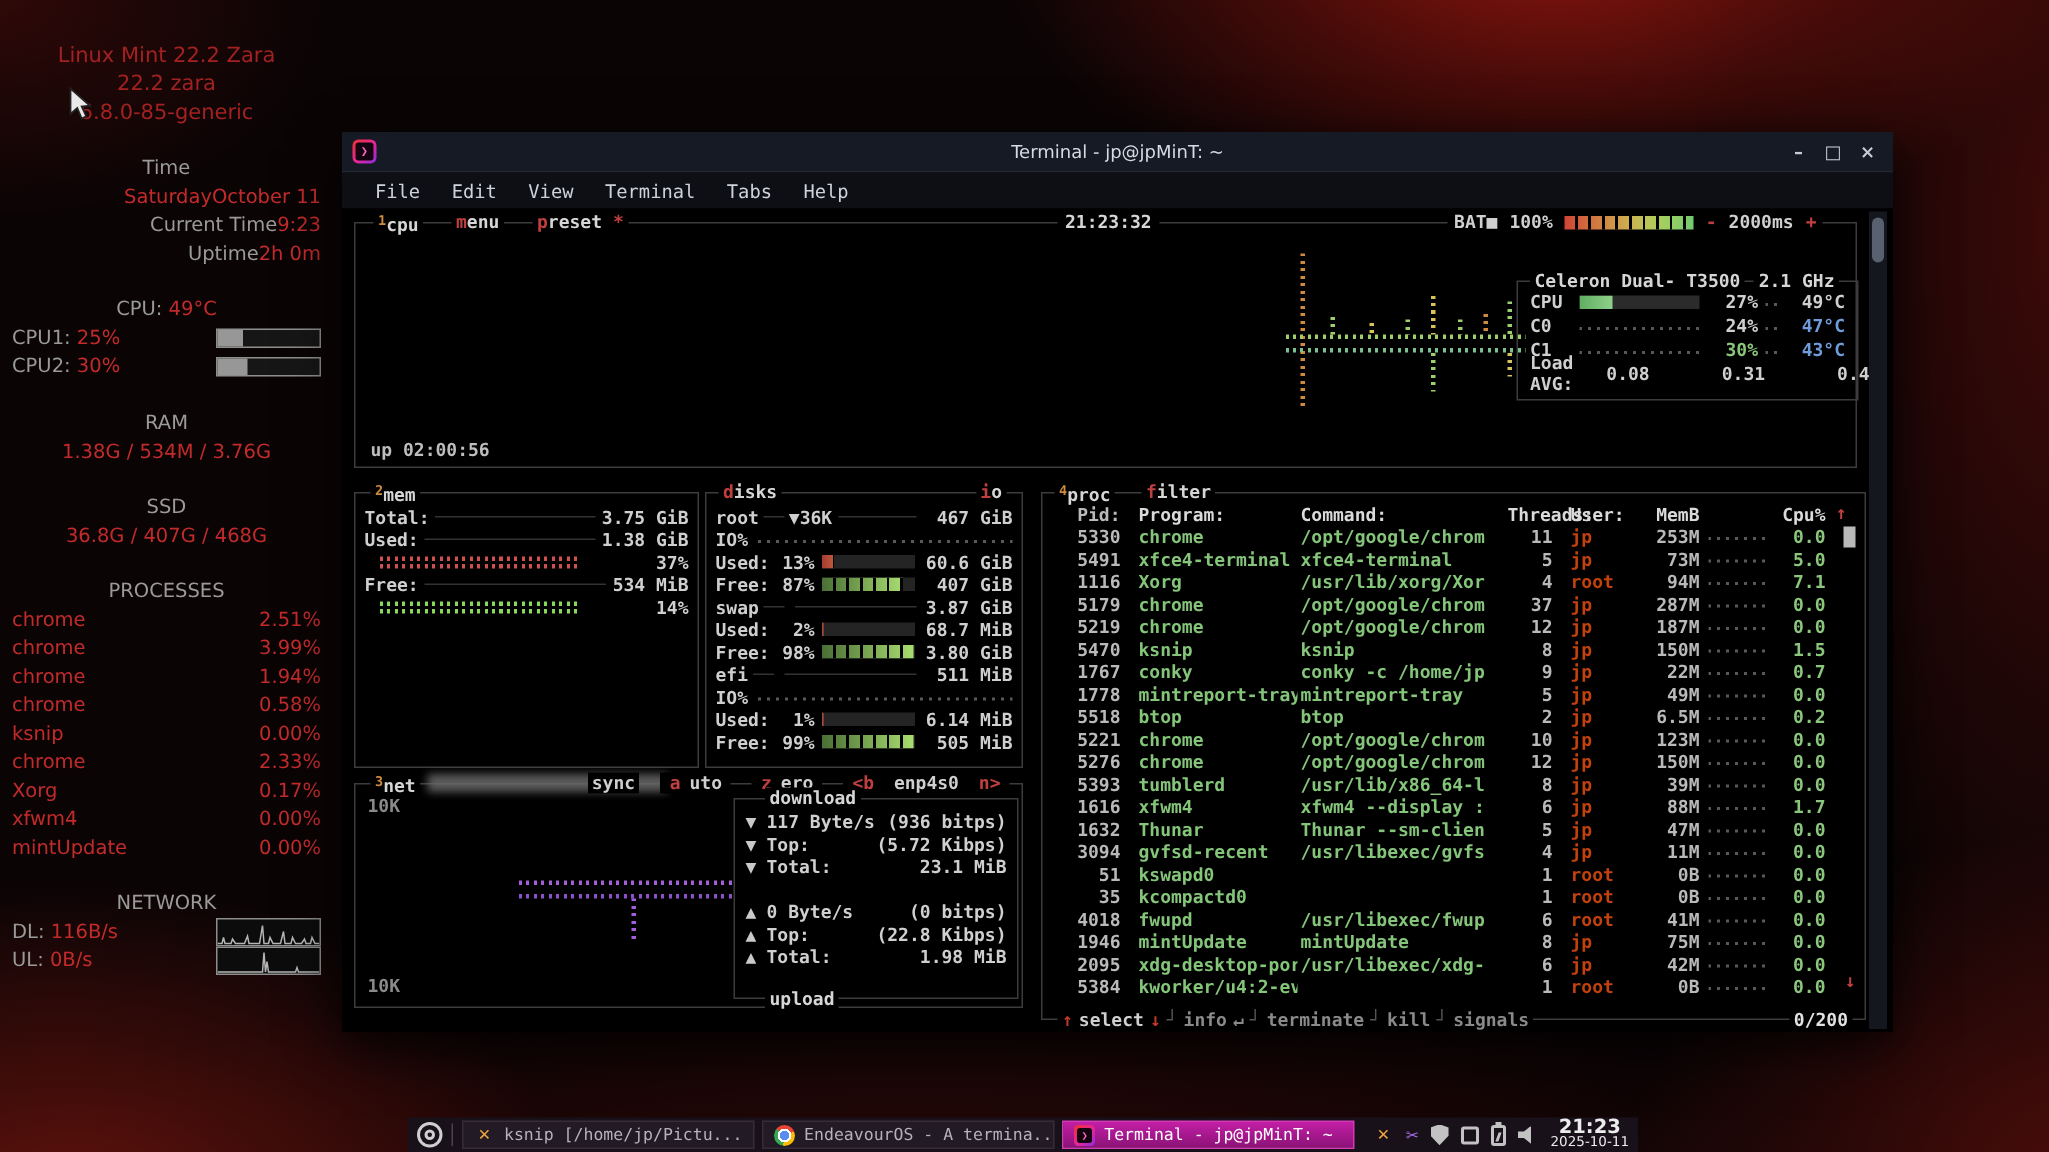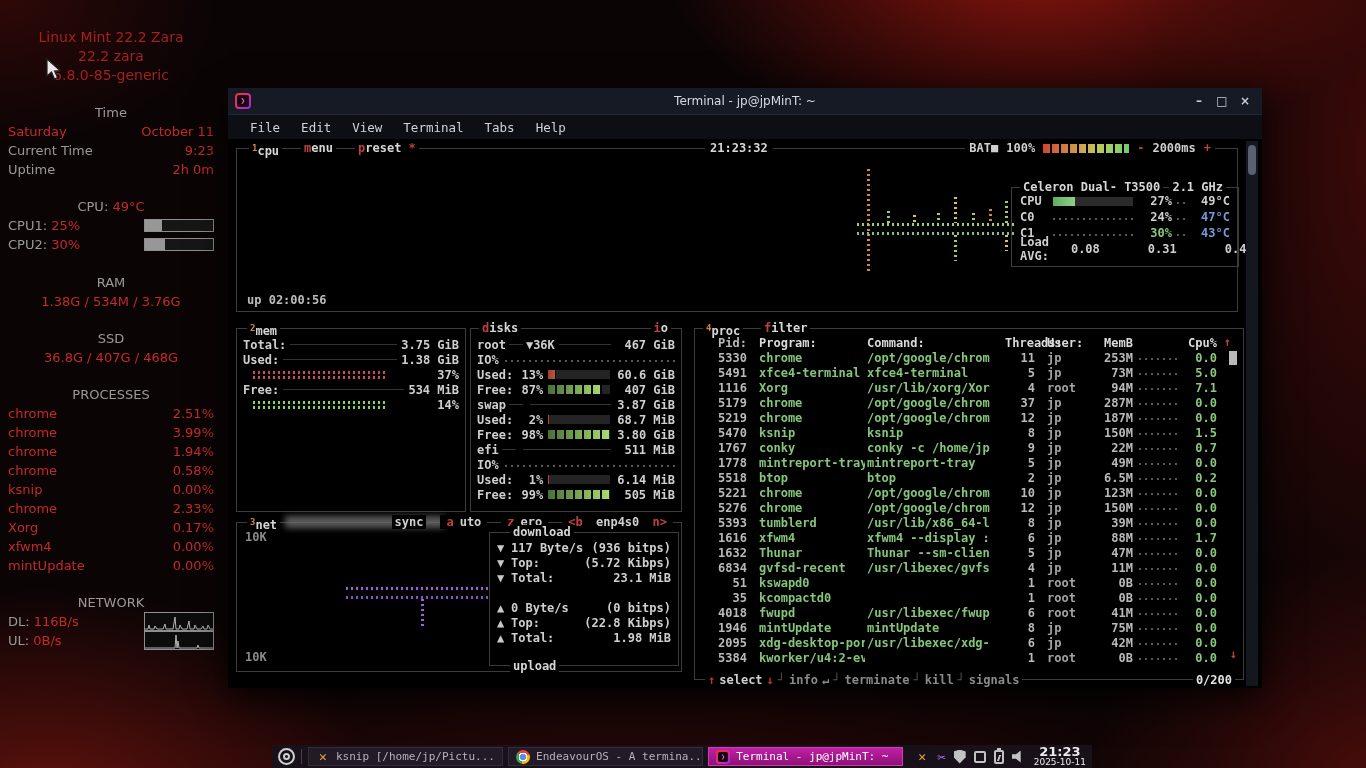--- a/index.html
+++ b/index.html
@@ -14,21 +14,21 @@
       radial-gradient(430px 320px at 102% 102%, rgba(140,22,15,.5), transparent 72%),
       radial-gradient(300px 200px at 0% 0%, rgba(104,16,12,.38), transparent 72%),
       #0b0405;
     font-family:"DejaVu Sans",sans-serif;
   }
   
   .conky{position:absolute;left:6px;top:28px;width:210px;font-size:13px}
   .ck-center{text-align:center}
   .ck-title{color:#a32121;font-size:14px;line-height:19px}
   .ck-h{color:#9a9a9a;text-align:center;line-height:18px}
-  .ck-row{display:flex;justify-content:space-between;line-height:19px;padding:0 2px}
+  .ck-row{display:flex;justify-content:flex-end;line-height:19px;padding:0 2px}
   .ck-lab{color:#9a9a9a}
   .ck-val{color:#c32b2b}
   .ck-red{color:#c32b2b}
   .ck-cpu{display:flex;align-items:center;line-height:19px;padding:0 2px}
   .ck-bar{width:70px;height:13px;border:1px solid #8e8e8e;background:#161616;margin-left:auto}
   .ck-bar i{display:block;height:100%;background:#979797}
   .ck-prow{display:flex;justify-content:space-between;line-height:19px;color:#c32b2b;padding:0 2px}
   .ck-net{display:flex;align-items:center;line-height:19px;padding:0 2px}
   .ck-graph{margin-left:auto;width:70px;height:19px;border:1px solid #8e8e8e;background:#0c0c0c}
   
@@ -119,21 +119,21 @@
   .n-r{margin-left:auto}
   .ngap{height:15px}
   
   .phead,.prow{display:grid;grid-template-columns:46px 116px 140px 30px 50px 48px 50px 34px;align-items:center;height:15px}
   .phead{position:absolute;top:6px;left:8px;right:26px;color:#dadada}
   .prows{position:absolute;top:21px;left:8px;right:26px}
   .c-pid{text-align:right;color:#b9b9b9;padding-right:2px}
   .c-prog{padding-left:10px;color:#84c57a;overflow:hidden;white-space:nowrap}
   .c-cmd{padding-left:2px;color:#84c57a;overflow:hidden;white-space:nowrap}
   .c-thr{text-align:right;color:#b9b9b9}
-  .c-usr{padding-left:12px;color:#a3a3a3}
+  .c-usr{padding-left:12px;color:#c2410c}
   .c-mem{text-align:right;color:#b9b9b9}
   .c-gr{padding:0 6px}
   .c-cpu{text-align:right;color:#8ac67b}
   .phead .c-prog,.phead .c-cmd,.phead .c-usr{color:#dadada}
   .phead .c-thr,.phead .c-mem,.phead .c-cpu{color:#dadada}
   .sort-up{position:absolute;top:6px;right:12px;color:#c04040}
   .pthumb{position:absolute;top:22px;right:6px;width:8px;height:14px;background:#b9b9b9}
   .pdown{position:absolute;bottom:18px;right:6px;color:#c04040}
   .pfoot{position:absolute;bottom:-8px;left:10px;display:flex;gap:4px;background:#000;padding:0 3px;align-items:center}
   .pfoot .dim{color:#8a8a8a}
@@ -806,21 +806,21 @@
             <span class="c-thr">5</span>
             <span class="c-usr">jp</span>
             <span class="c-mem">47M</span>
             <span class="c-gr">
               <span class="gdots" style="display:block"></span>
             </span>
             <span class="c-cpu">0.0</span>
           </div>
 
           <div class="prow">
-            <span class="c-pid">6834</span>
+            <span class="c-pid">3094</span>
             <span class="c-prog">gvfsd-recent</span>
             <span class="c-cmd">/usr/libexec/gvfs</span>
             <span class="c-thr">4</span>
             <span class="c-usr">jp</span>
             <span class="c-mem">11M</span>
             <span class="c-gr">
               <span class="gdots" style="display:block"></span>
             </span>
             <span class="c-cpu">0.0</span>
           </div>

